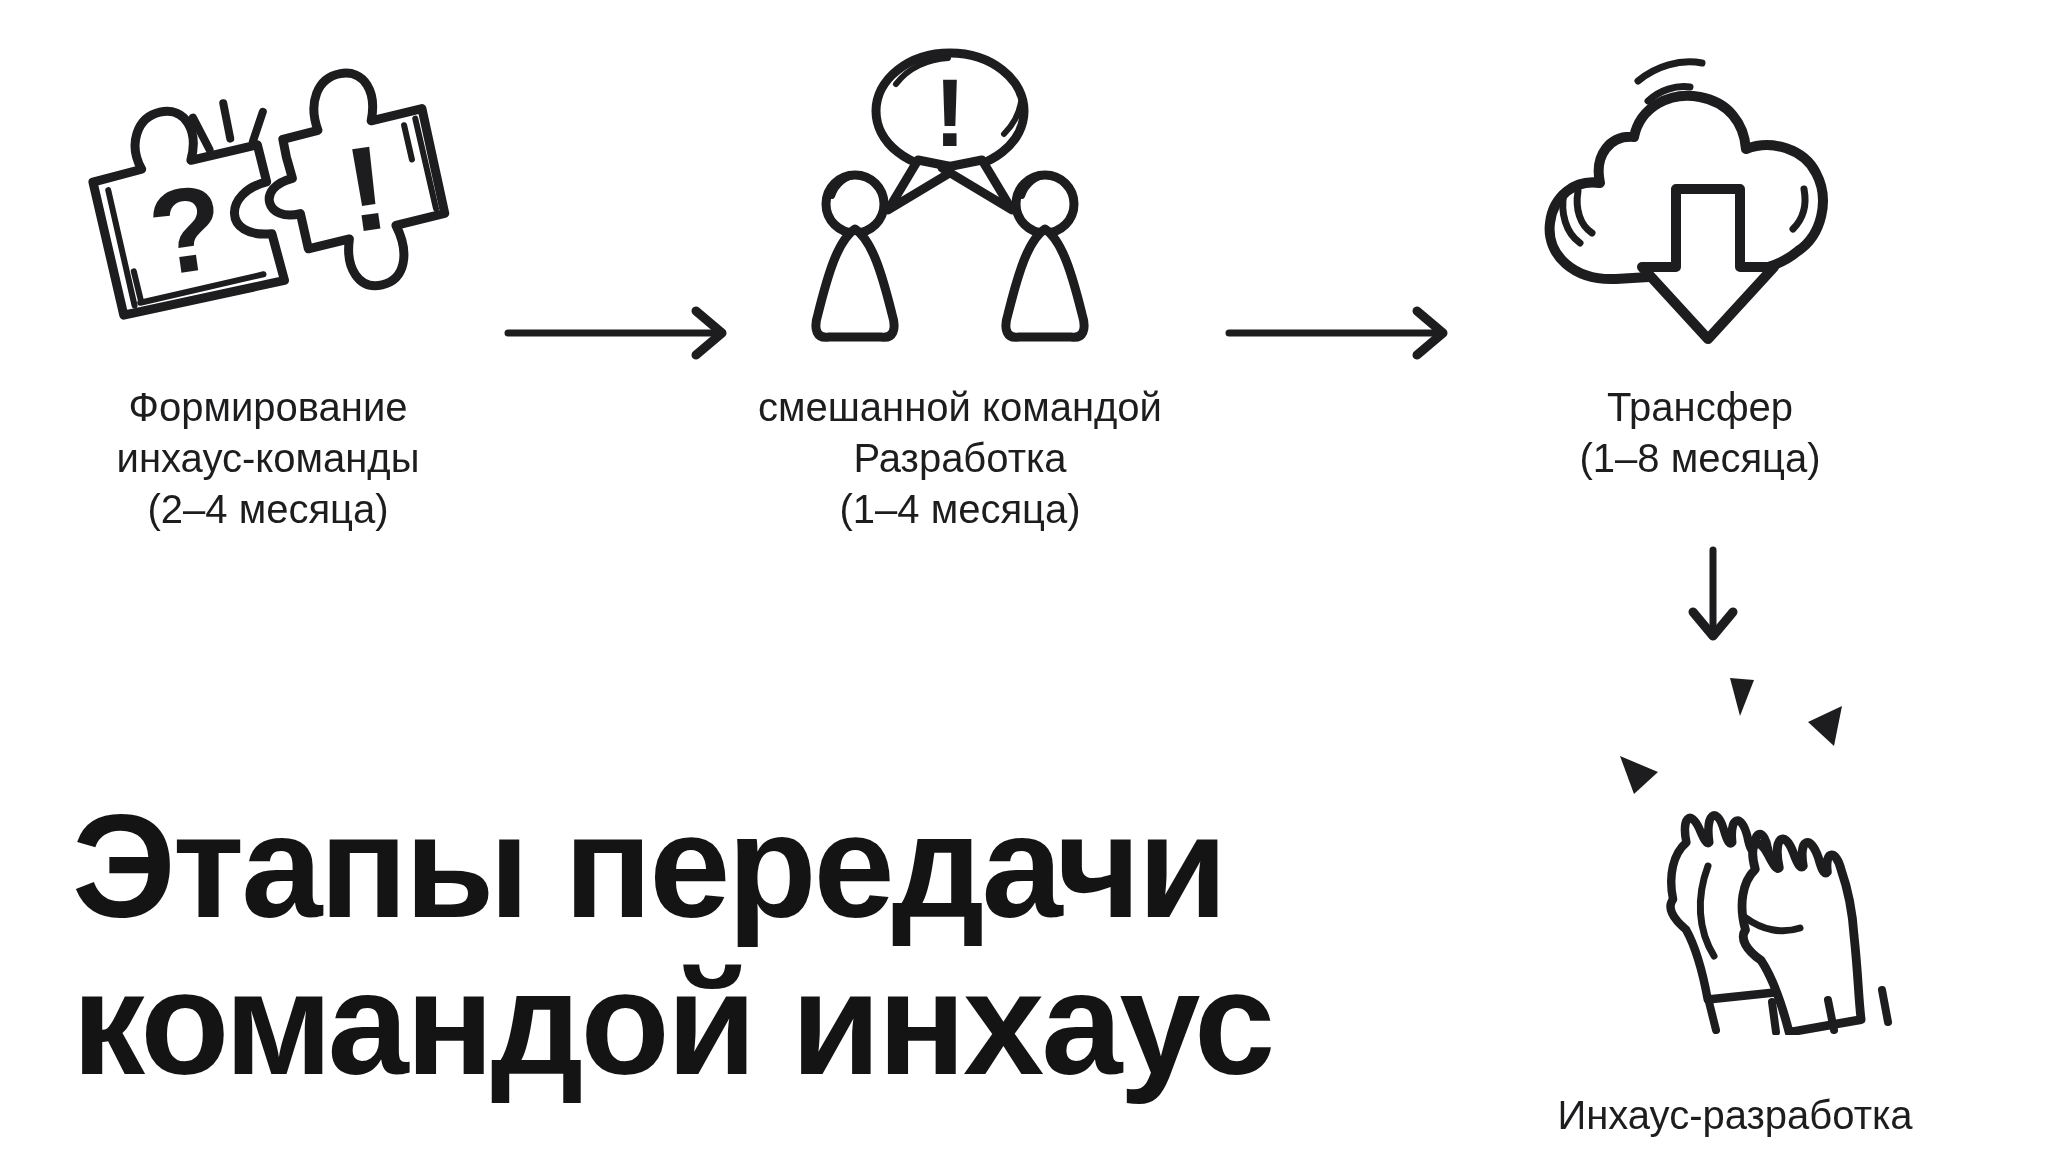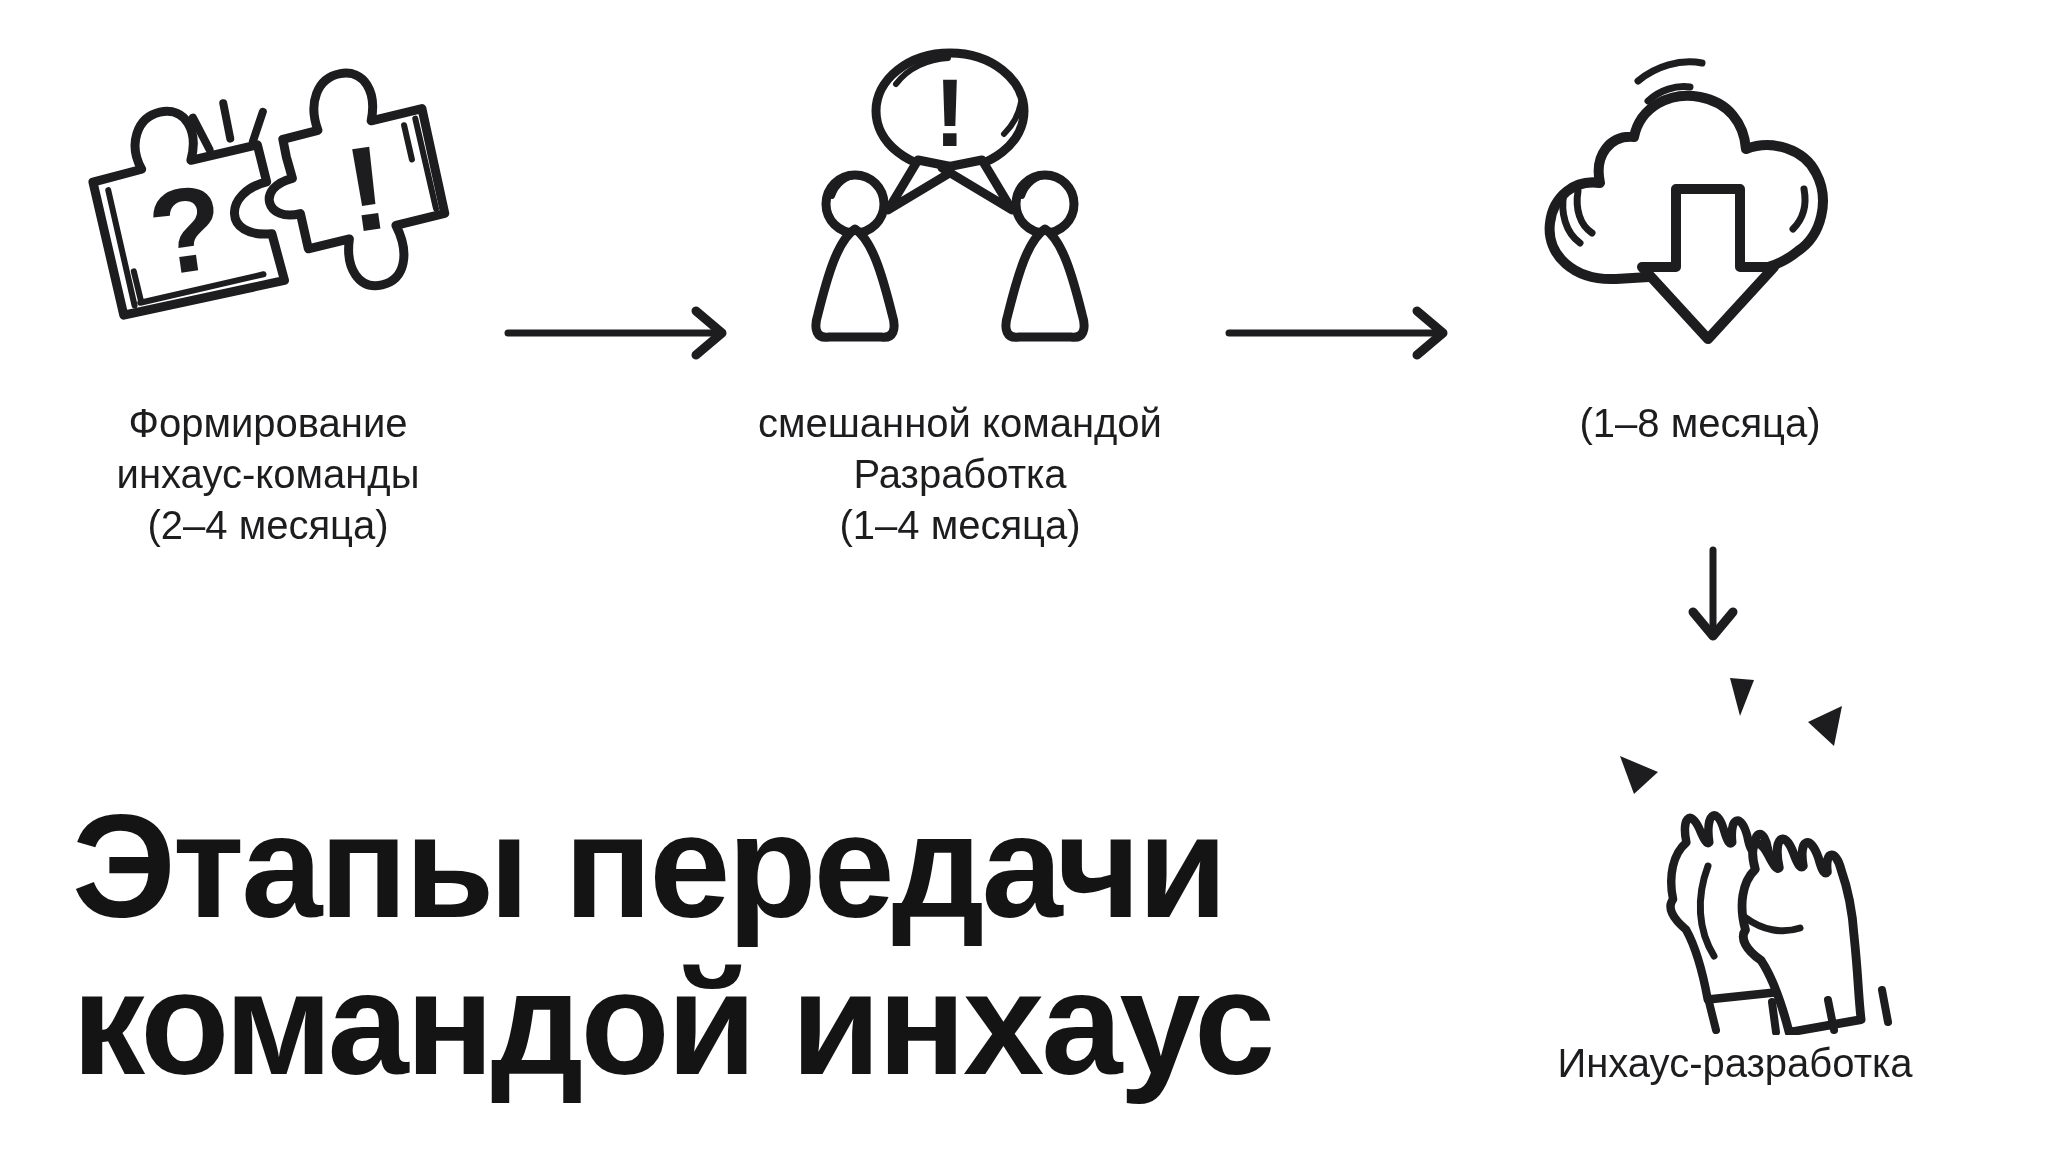--- a/index.html
+++ b/index.html
@@ -2,28 +2,28 @@
 <html><head>
 <meta charset="utf-8">
 <style>
   html,body{margin:0;padding:0;background:#ffffff;}
   .canvas{
     position:relative;width:2048px;height:1170px;background:#ffffff;
     font-family:"Liberation Sans",sans-serif;color:#1d1d1f;overflow:hidden;
   }
   .stage{position:absolute;top:30px;display:flex;flex-direction:column;align-items:center;}
   .icon-box{height:352px;display:flex;align-items:center;justify-content:center;}
-  .stage-label{margin-top:16px;text-align:center;font-size:40px;line-height:51px;color:#1d1d1f;}
+  .stage-label{margin-top:0;text-align:center;font-size:40px;line-height:51px;color:#1d1d1f;}
   .flow-arrow{position:absolute;}
   .big-title{
     position:absolute;left:72px;top:788px;
     font-size:146px;line-height:157px;font-weight:700;letter-spacing:-3px;color:#141414;
   }
   .result-caption{
-    position:absolute;left:1485px;top:1038px;width:500px;
+    position:absolute;left:1485px;top:1090px;width:500px;
     text-align:center;font-size:40px;line-height:51px;color:#1d1d1f;
   }
   svg .ink-stroke{stroke:#1d1d1f;fill:none;stroke-linecap:round;stroke-linejoin:round;}
   svg .ink-fill{fill:#1d1d1f;stroke:none;}
   svg .white-shape{fill:#ffffff;stroke:#1d1d1f;stroke-linecap:round;stroke-linejoin:round;}
   svg text{font-family:"Liberation Sans",sans-serif;font-weight:700;fill:#1d1d1f;}
 </style>
 </head>
 <body>
 
@@ -107,20 +107,21 @@
         <path class="ink-stroke" stroke-width="7" d="M118 40 C136 25 160 18 182 22"></path>
         <path class="ink-stroke" stroke-width="7" d="M128 60 C140 49 156 44 170 46"></path>
         <path class="ink-stroke" stroke-width="7" d="M44 152 C40 172 46 192 60 202"></path>
         <path class="ink-stroke" stroke-width="7" d="M58 150 C55 168 60 184 72 192"></path>
         <path class="ink-stroke" stroke-width="7" d="M284 148 C287 164 283 178 273 188"></path>
 
         <path class="white-shape" stroke-width="10" d="M156 148 L220 148 L220 226 L254 226 L188 298 L122 226 L156 226 Z"></path>
       </svg>
     </div>
     <div class="stage-label">
+      <div>Трансфер</div>
       <div>(1–8 месяца)</div>
     </div>
   </div>
 
   <svg class="flow-arrow" style="left:1686px;top:546px;" width="54" height="110" viewBox="0 0 54 110">
     <path class="ink-stroke" stroke-width="7" d="M27 4 L27 88"></path>
     <path class="ink-stroke" stroke-width="9" d="M7 66 L27 90 L47 66"></path>
   </svg>
 
   <svg class="flow-arrow" style="left:1590px;top:660px;" width="400" height="375" viewBox="0 0 400 375">

